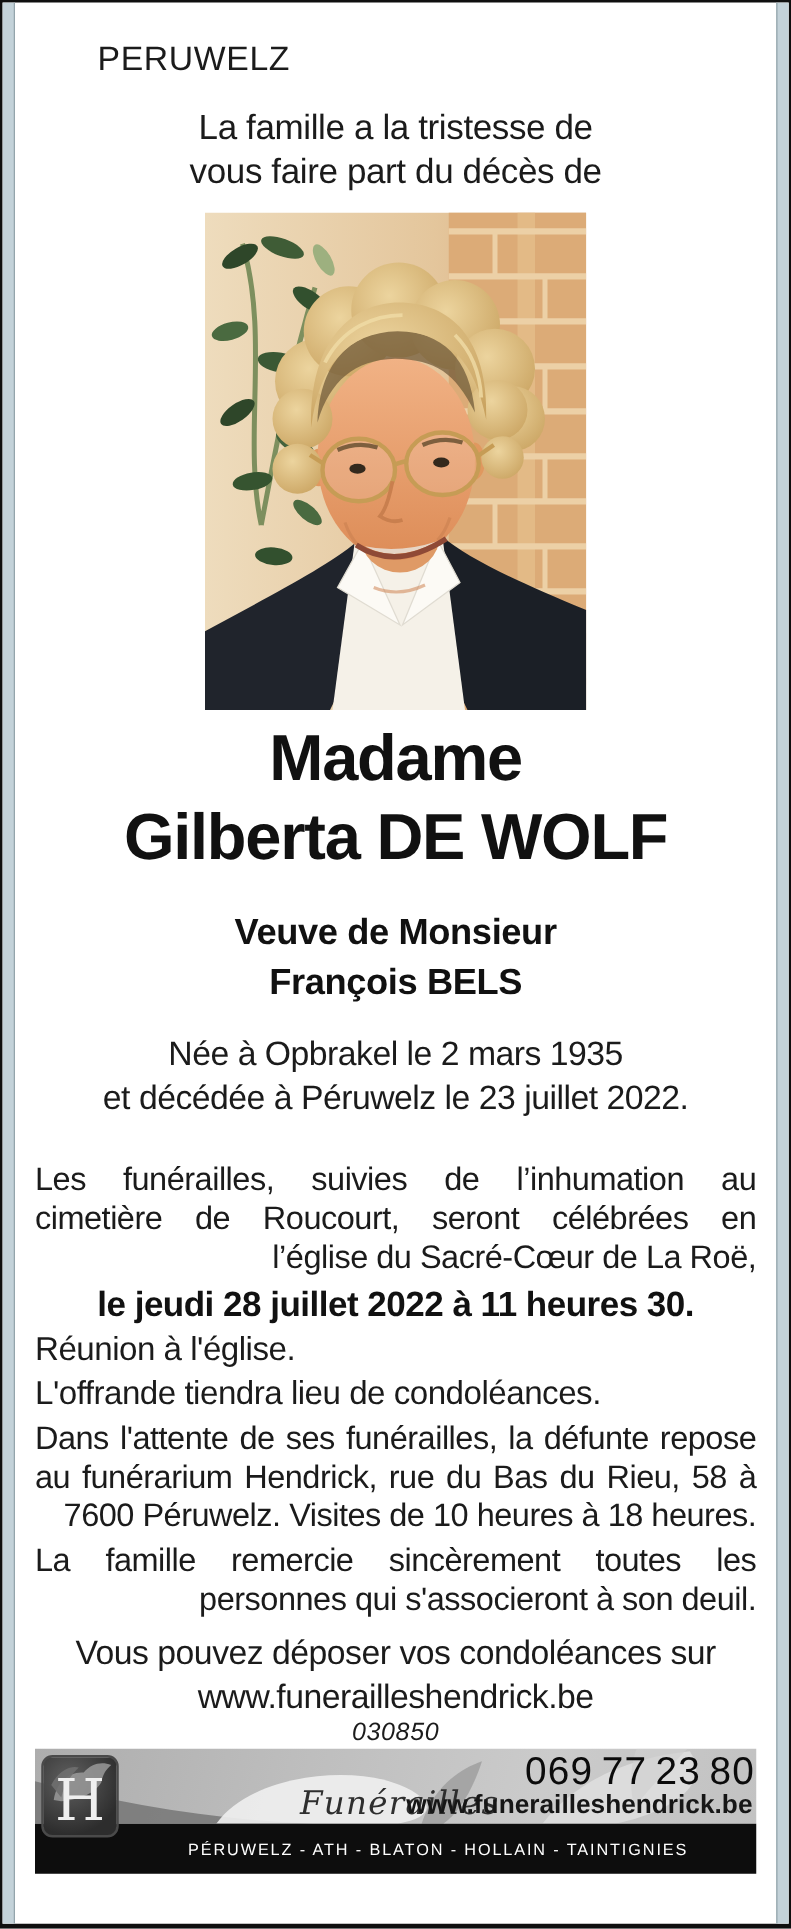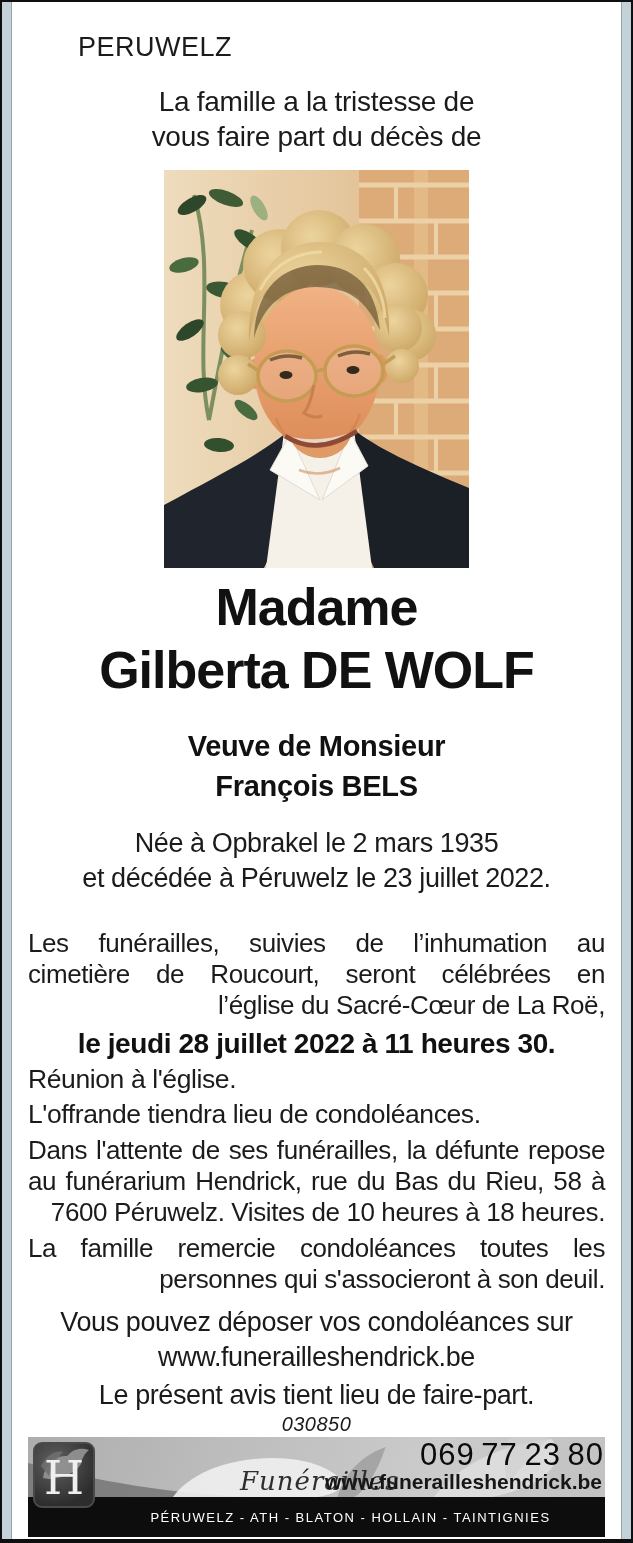--- a/index.html
+++ b/index.html
@@ -188,30 +188,29 @@
     <div class="single">Réunion à l'église.</div>
     <div class="single">L'offrande tiendra lieu de condoléances.</div>
 
     <div class="para tight">
       <span class="jline">Dans l'attente de ses funérailles, la défunte repose</span>
       <span class="jline">au funérarium Hendrick, rue du Bas du Rieu, 58 à</span>
       <span class="lline">7600 Péruwelz. Visites de 10 heures à 18 heures.</span>
     </div>
 
     <div class="para tight">
-      <span class="jline">La famille remercie condoléances toutes les</span>
+      <span class="jline">La famille remercie sincèrement toutes les</span>
       <span class="lline">personnes qui s'associeront à son deuil.</span>
     </div>
 
     <div class="condol">
       <span class="lline" style="text-align:center">Vous pouvez déposer vos condoléances sur</span>
       <span class="lline" style="text-align:center">www.funerailleshendrick.be</span>
     </div>
 
-    <div class="avis">Le présent avis tient lieu de faire-part.</div>
 
     <div class="ref">030850</div>
 
     <div class="footer-block">
       <div class="banner">
         <svg class="banner-deco" viewBox="0 0 597 60" preserveAspectRatio="none" xmlns="http://www.w3.org/2000/svg">
           <path d="M0,60 L0,26 C70,44 150,57 230,60 Z" fill="#6e6e6e" opacity="0.75"></path>
           <path d="M150,60 C180,20 262,13 302,29 C332,41 332,55 300,60 Z" fill="#efefef" opacity="0.9"></path>
           <path d="M320,60 C330,30 352,16 370,10 C362,34 350,52 338,60 Z" fill="#9c9c9c" opacity="0.8"></path>
           <path d="M420,60 C452,20 502,6 542,2 C562,30 522,52 480,60 Z" fill="#dfdfdf" opacity="0.85"></path>

